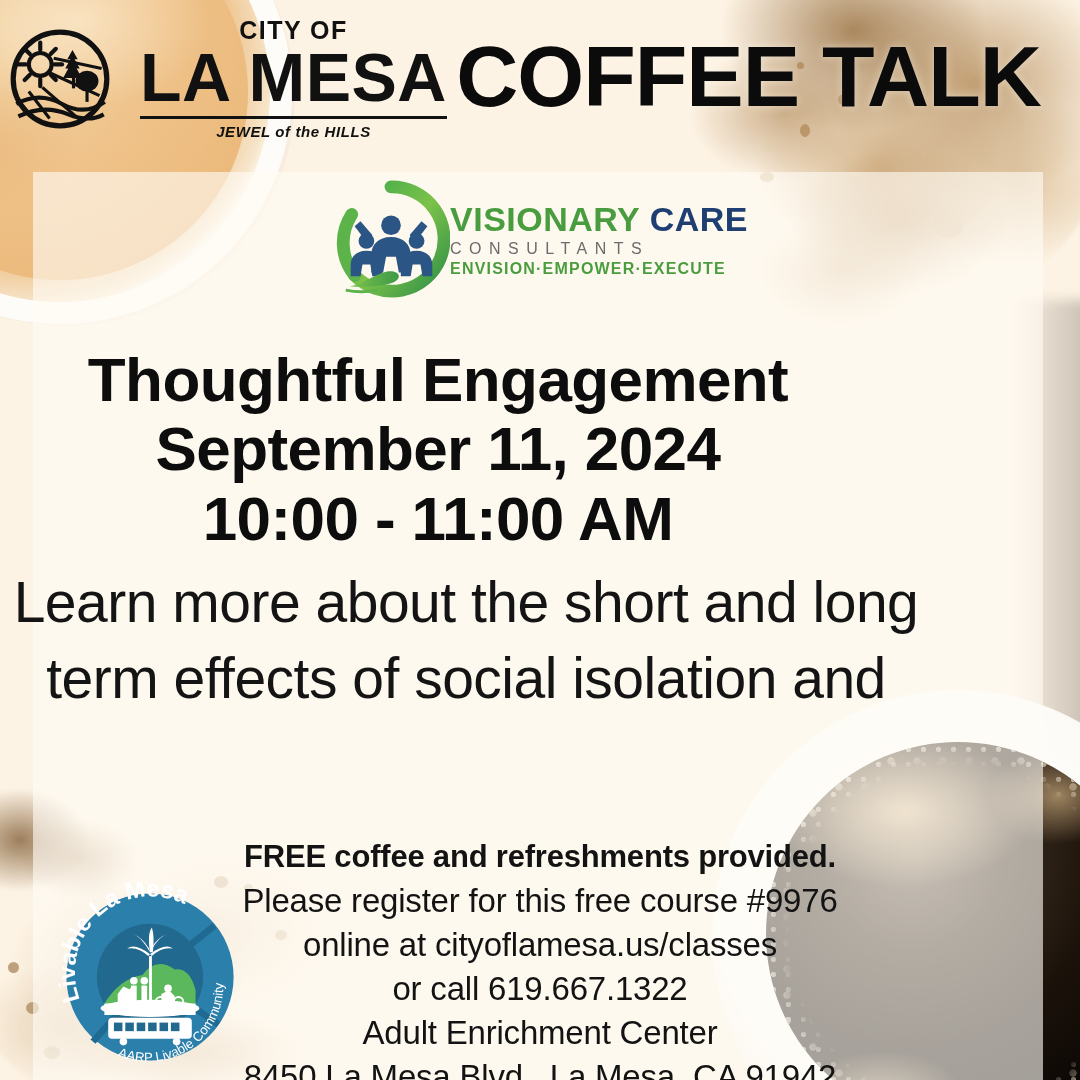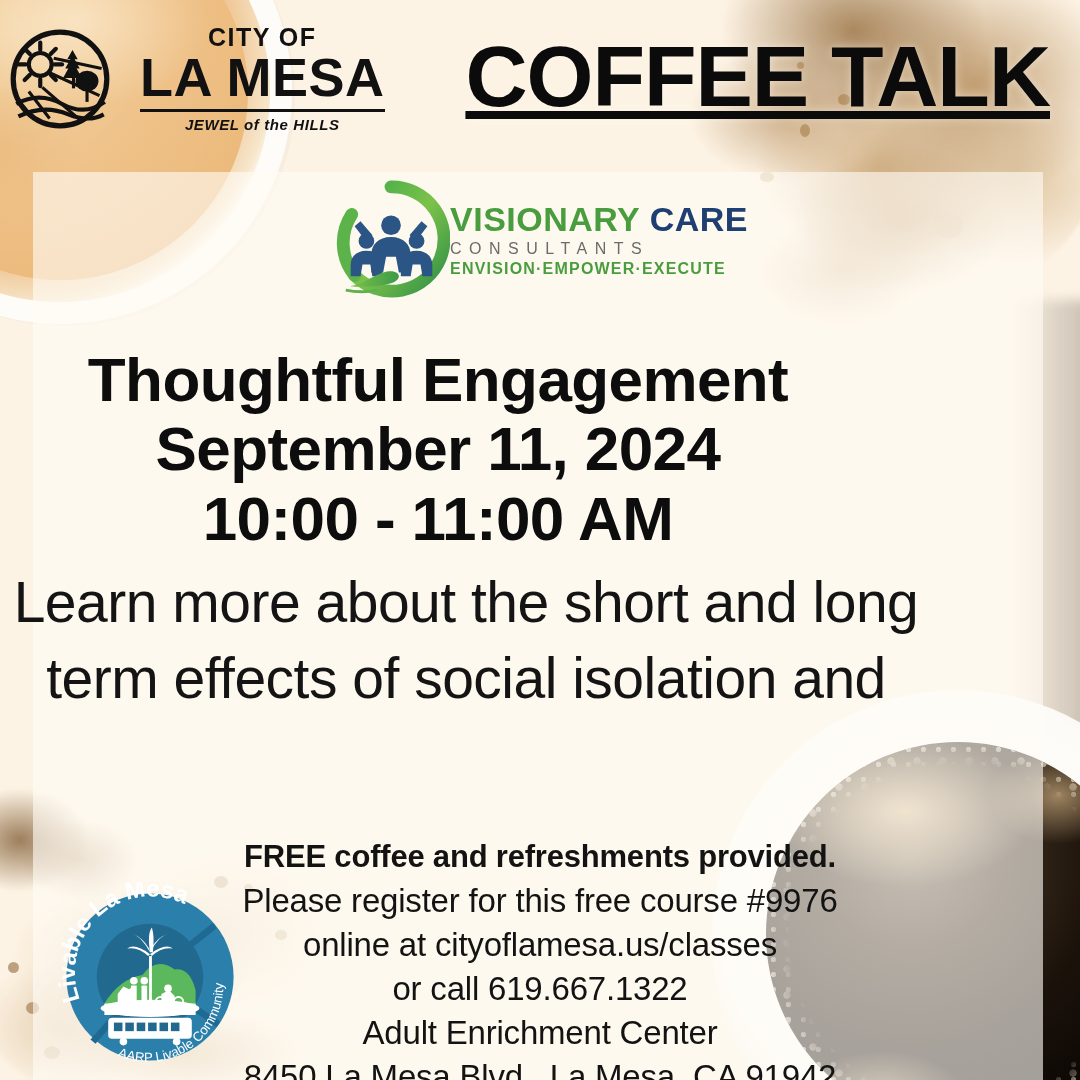--- a/index.html
+++ b/index.html
@@ -205,46 +205,45 @@
   .seal { width:104px; height:104px; flex:0 0 auto; }
   .city-words { display:flex; flex-direction:column; align-items:center; }
   .city-of {
     font-size:25px;
     font-weight:bold;
     letter-spacing:1.5px;
     color:#111;
     line-height:1;
   }
   .la-mesa {
-    font-size:54px;
+    font-size:68px;
     font-weight:bold;
     letter-spacing:0.5px;
     color:#111;
     line-height:1.02;
   }
   .rule { width:100%; height:3px; background:#111; margin:3px 0 4px; }
   .jewel {
     font-size:15px;
     font-style:italic;
     font-weight:bold;
     letter-spacing:.6px;
     color:#111;
   }
 
   .coffee-talk {
     flex:1;
-    text-align:right;
+    text-align:center;
     font-size:86px;
     font-weight:bold;
     letter-spacing:-1px;
     color:#0b0b0b;
     padding-right:30px;
     margin-top:-6px;
     text-shadow:0 0 10px rgba(255,250,240,.45);
-    text-decoration:underline;
   }
 
   
   .sponsor {
     position:absolute;
     left:0; top:180px;
     width:1080px;
     display:flex;
     justify-content:center;
     align-items:center;

